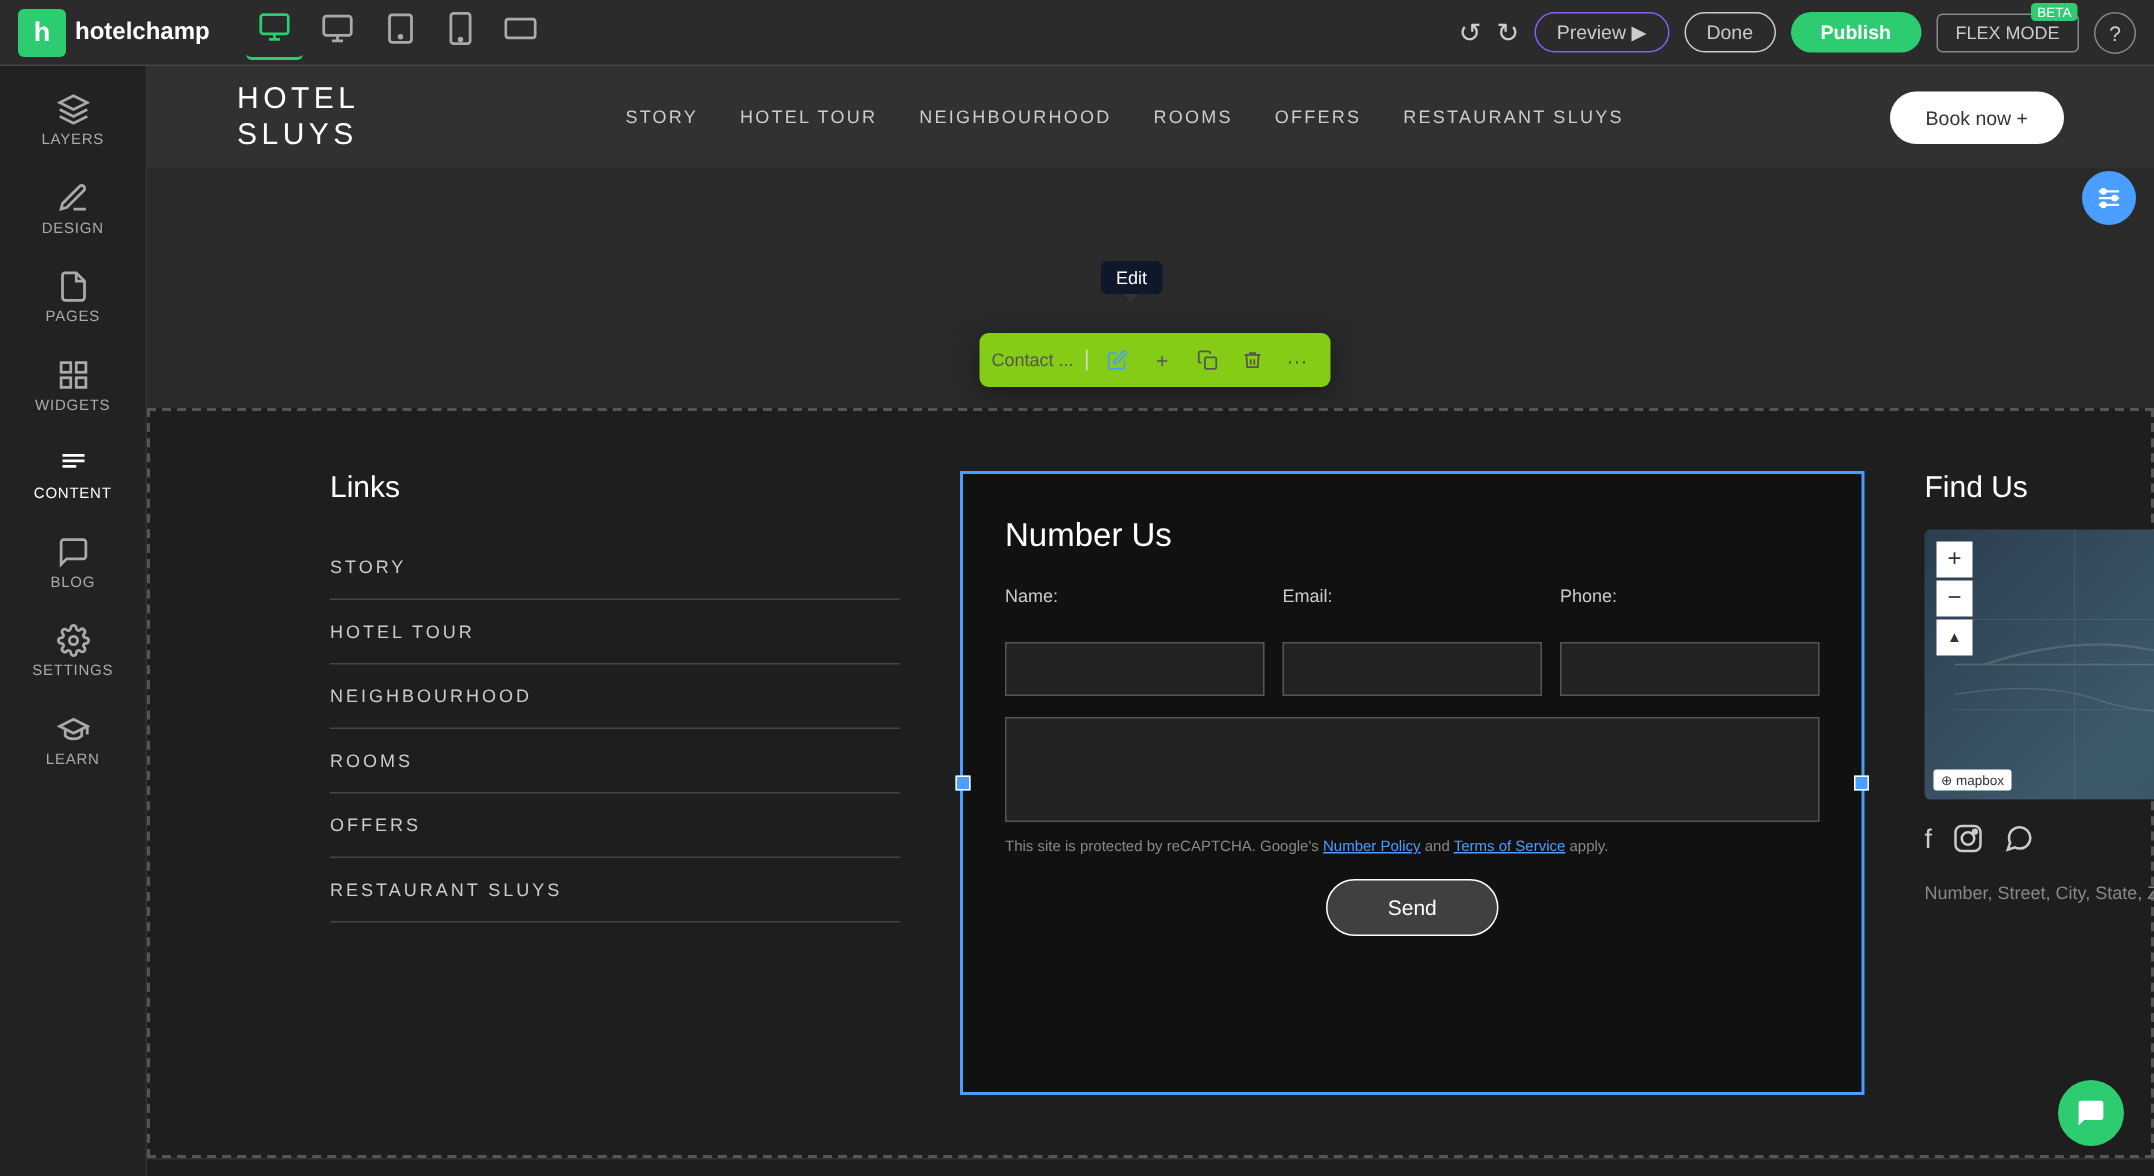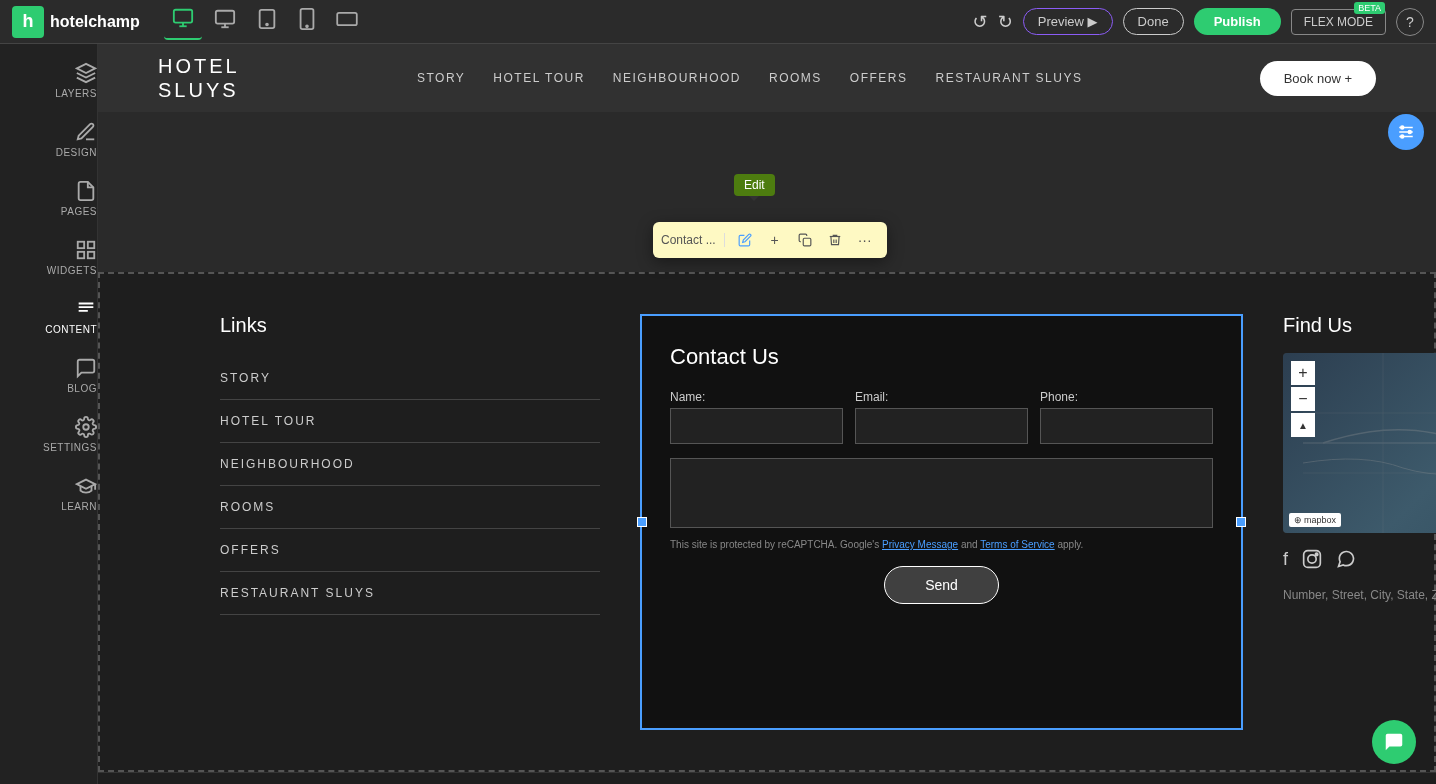--- a/index.html
+++ b/index.html
@@ -58,21 +58,21 @@
     
     .main-layout { display: flex; height: calc(784px - 44px); }
 
     
     .sidebar {
       width: 98px; background: #222; border-right: 1px solid #333;
       display: flex; flex-direction: column; align-items: center;
       padding-top: 8px; gap: 2px;
     }
     .sidebar-item {
-      display: flex; flex-direction: column; align-items: flex-end;
+      display: flex; flex-direction: column; align-items: center;
       width: 100%; padding: 10px 0; cursor: pointer; color: #aaa;
       gap: 4px; font-size: 10px; text-transform: uppercase; letter-spacing: 0.5px;
     }
     .sidebar-item.active { color: white; }
     .sidebar-item svg { width: 22px; height: 22px; }
 
     
     .canvas-area { flex: 1; overflow: auto; background: #555; }
 
     
@@ -115,21 +115,21 @@
       font-size: 12px; letter-spacing: 2px; color: #ccc;
     }
 
     
     .contact-col {
       background: #111; border: 2px solid #4a9eff;
       padding: 28px; position: relative;
     }
     .contact-col h2 { color: white; font-size: 22px; font-weight: 300; margin-bottom: 20px; }
     .form-row { display: flex; gap: 12px; margin-bottom: 14px; }
-    .form-group { display: flex; flex-direction: column; flex: 1; }
+    .form-group { display: flex; flex-direction: column; flex: 1; gap: 20px; }
     .form-group label { color: #ccc; font-size: 12px; margin-bottom: 4px; }
     .form-group input {
       background: #222; border: 1px solid #555; color: white;
       padding: 8px; font-size: 12px; height: 36px;
     }
     .form-group textarea {
       background: #222; border: 1px solid #555; color: white;
       padding: 8px; font-size: 12px; height: 70px; resize: none; width: 100%;
     }
     .recaptcha-text { color: #888; font-size: 10px; margin: 10px 0 14px; line-height: 1.4; }
@@ -173,37 +173,37 @@
     }
     .social-icons { display: flex; gap: 14px; margin-bottom: 14px; }
     .social-icon {
       color: #ccc; font-size: 18px; cursor: pointer;
     }
     .address-text { color: #888; font-size: 12px; }
 
     
     .toolbar-popup {
       position: absolute; top: 178px; left: 555px;
-      background: #fef9c3; border-radius: 6px; box-shadow: 0 4px 16px rgba(0,0,0,0.4);
+      background: #84cc16; border-radius: 6px; box-shadow: 0 4px 16px rgba(0,0,0,0.4);
       display: flex; align-items: center; gap: 2px; padding: 4px 8px; z-index: 100;
     }
     .toolbar-label {
       color: #555; font-size: 12px; border-right: 1px solid #ddd; padding-right: 8px; margin-right: 4px;
     }
     .toolbar-btn {
       background: none; border: none; width: 28px; height: 28px;
       display: flex; align-items: center; justify-content: center;
       cursor: pointer; border-radius: 4px; color: #555; font-size: 14px;
     }
     .toolbar-btn.active-blue { color: #4a9eff; }
 
     
     .tooltip {
       position: absolute; top: 130px; left: 636px;
-      background: #4d7c0f; color: white; padding: 4px 10px;
+      background: #0f172a; color: white; padding: 4px 10px;
       border-radius: 4px; font-size: 12px; z-index: 200; text-align: center;
     }
     .tooltip::after {
       content: ''; position: absolute; bottom: -5px; left: 50%; transform: translateX(-50%);
       border: 5px solid transparent; border-top-color: #333; border-bottom: none;
     }
 
     
     .settings-btn {
       position: absolute; right: 12px; top: 70px;
@@ -408,40 +408,40 @@
             <li>NEIGHBOURHOOD</li>
             <li>ROOMS</li>
             <li>OFFERS</li>
             <li>RESTAURANT SLUYS</li>
           </ul>
         </div>
 
         <div class="contact-col">
           <div class="resize-handle left"></div>
           <div class="resize-handle right"></div>
-          <h2>Contact Us</h2>
+          <h2>Number Us</h2>
           <div class="form-row">
             <div class="form-group">
               <label>Name:</label>
               <input type="text" style="">
             </div>
             <div class="form-group">
               <label>Email:</label>
               <input type="text" style="">
             </div>
             <div class="form-group">
               <label>Phone:</label>
               <input type="text" style="">
             </div>
           </div>
           <div class="form-group">
             <textarea style=""></textarea>
           </div>
           <p class="recaptcha-text">
-            This site is protected by reCAPTCHA. Google's <a href="#">Privacy Message</a> and <a href="#">Terms of Service</a> apply.
+            This site is protected by reCAPTCHA. Google's <a href="#">Number Policy</a> and <a href="#">Terms of Service</a> apply.
           </p>
           <button class="send-btn">Send</button>
         </div>
 
         <div class="find-col">
           <h3>Find Us</h3>
           <div class="map-container">
             <div class="map-bg">
               <svg style="position:absolute;inset:0;width:100%;height:100%;opacity:0.3" viewBox="0 0 340 180">
                 <line x1="0" y1="90" x2="340" y2="90" stroke="#aaa" stroke-width="1"></line>

